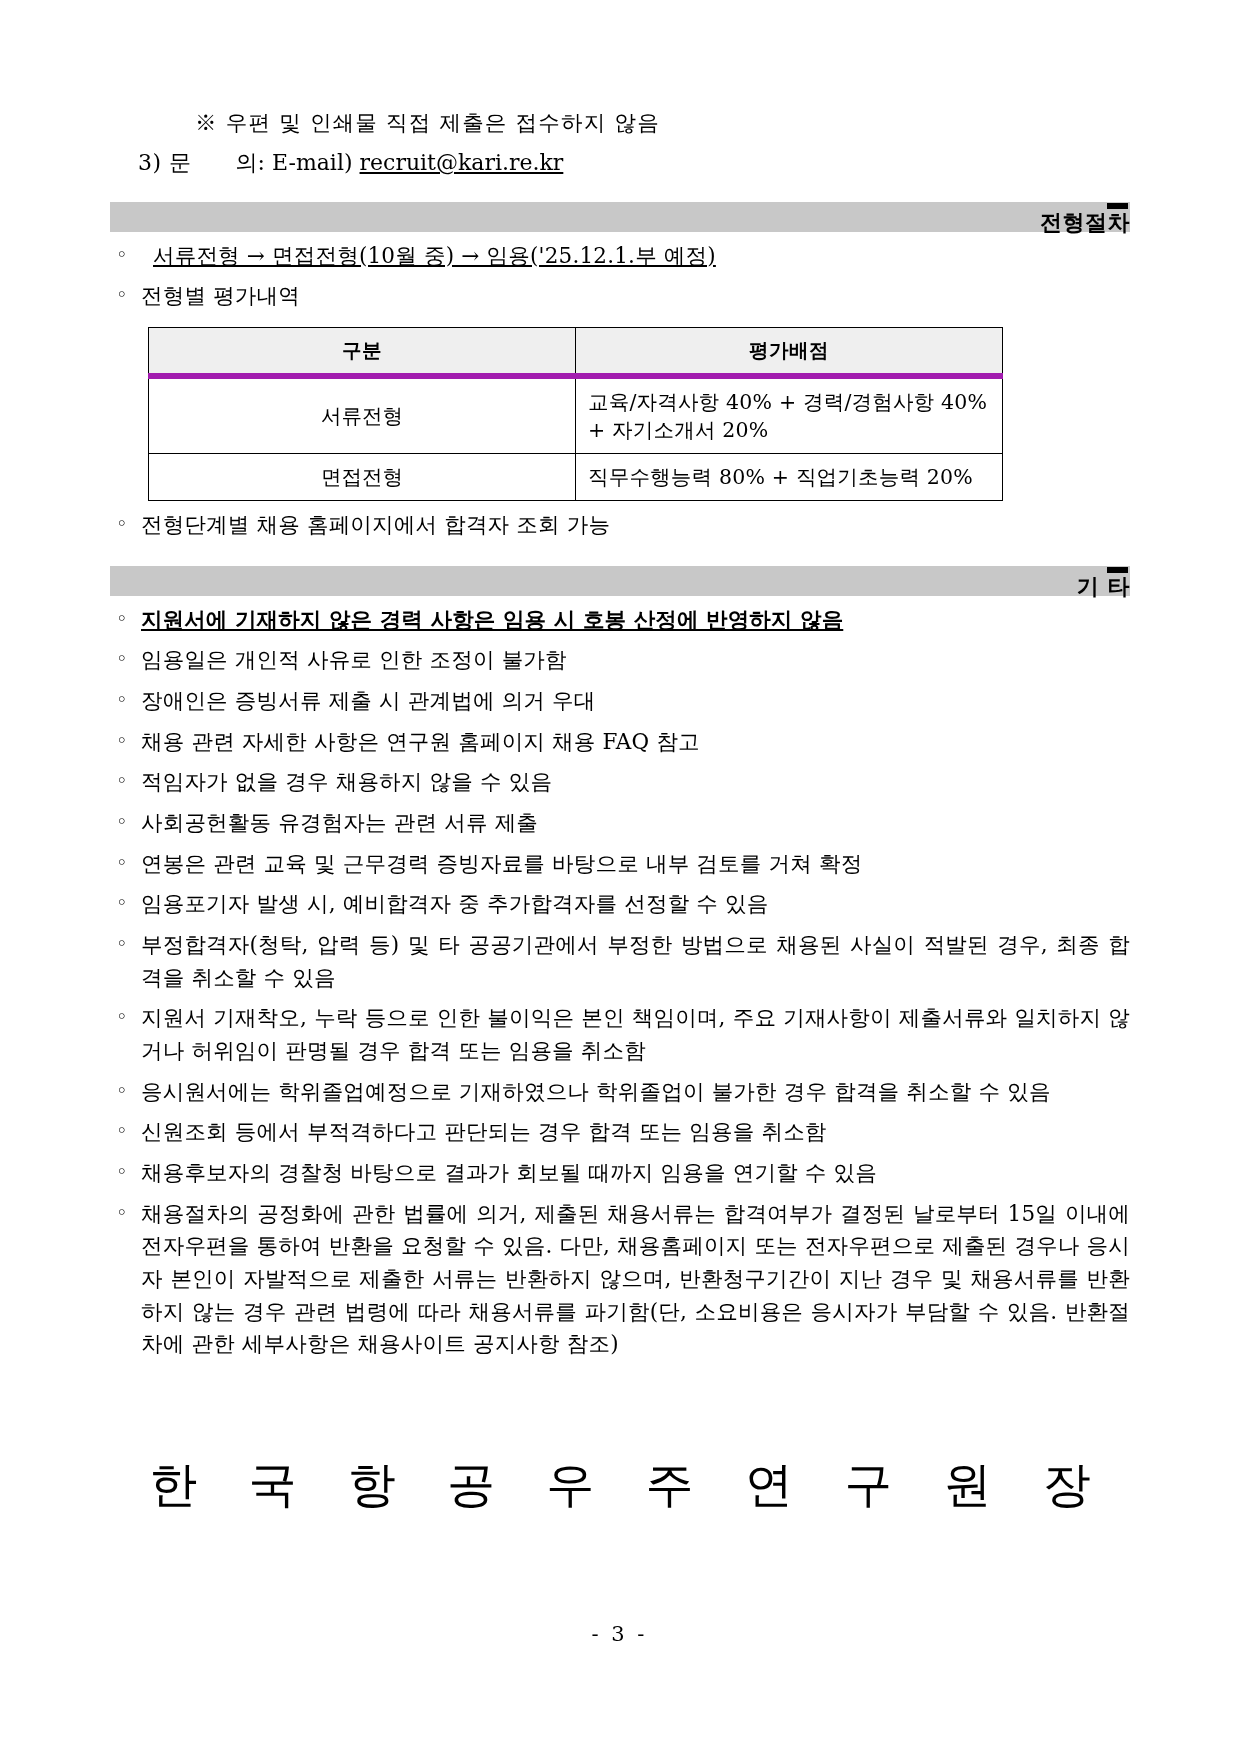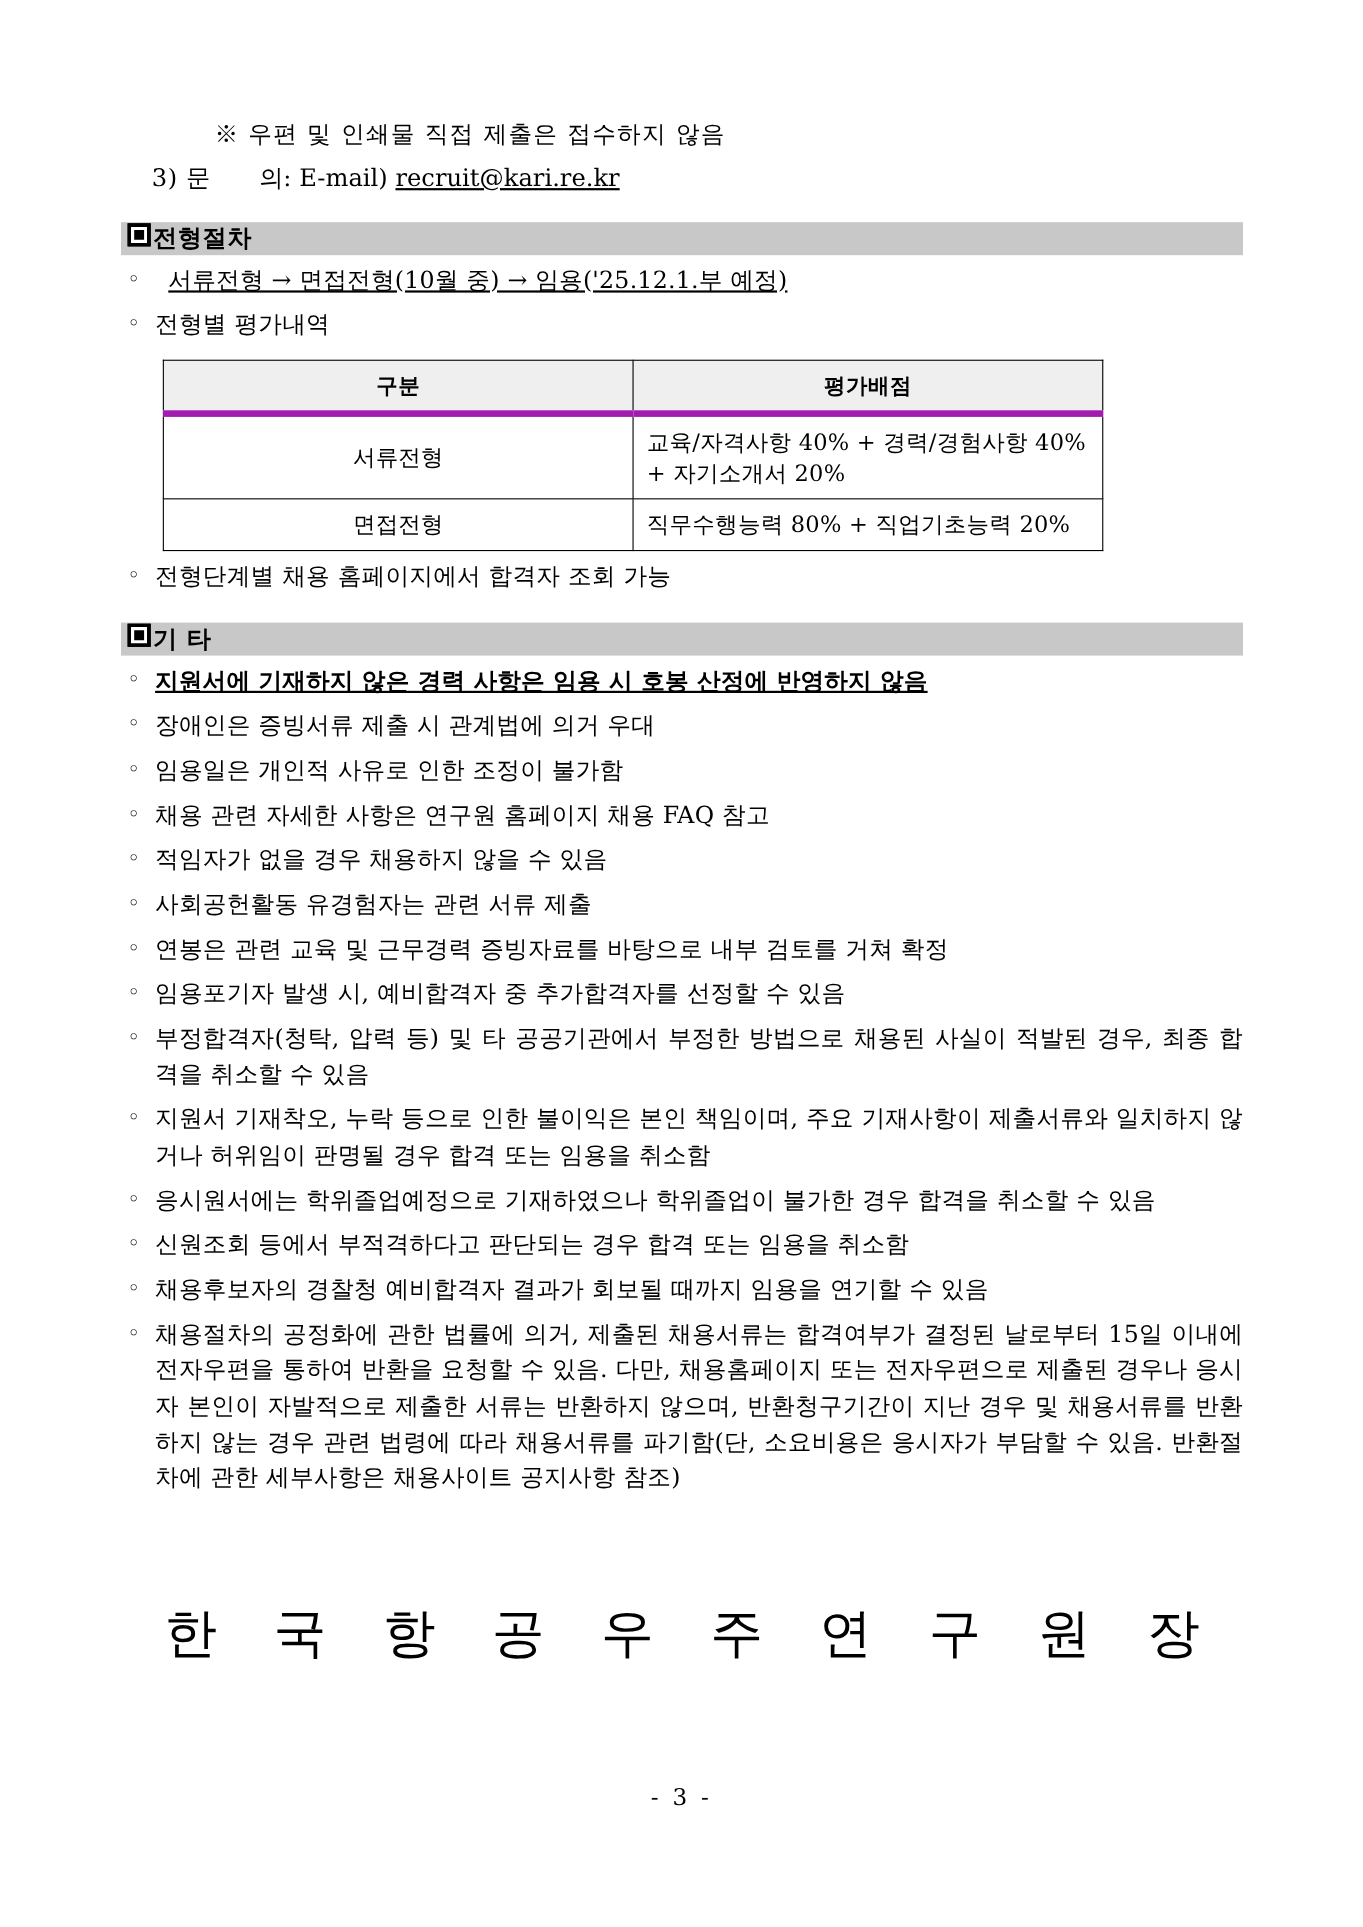--- a/index.html
+++ b/index.html
@@ -47,24 +47,25 @@
     color: #000000;
     text-decoration: underline;
     font-family: "DejaVu Serif", "Liberation Serif", serif;
   }
 
   
   .section-bar {
     background: #c8c8c8;
     height: 30px;
     display: flex;
-    align-items: flex-start;
+    align-items: flex-end;
     margin-top: 24px;
     padding-left: 6px;
     box-sizing: border-box;
+    flex-direction: column;
   }
   .section-bar .sq {
     display: inline-block;
     width: 15px;
     height: 15px;
     border: 3px solid #000;
     background: #000;
     box-shadow: inset 0 0 0 3px #fff;
     margin-right: 2px;
     position: relative;
@@ -217,26 +218,26 @@
     <div class="section-bar">
       <span class="sq"></span>
       <span class="sec-title">기 타</span>
     </div>
 
     <ul class="bullets">
       <li class="b-line">
         <span class="txt">지원서에 기재하지 않은 경력 사항은 임용 시 호봉 산정에 반영하지 않음</span>
       </li>
       <li class="tight">
+        <span class="txt">임용일은 개인적 사유로 인한 조정이 불가함</span>
+      </li>
+      <li class="tight">
         <span class="txt">장애인은 증빙서류 제출 시 관계법에 의거 우대</span>
       </li>
       <li class="tight">
-        <span class="txt">임용일은 개인적 사유로 인한 조정이 불가함</span>
-      </li>
-      <li class="tight">
         <span class="txt">채용 관련 자세한 사항은 연구원 홈페이지 채용 FAQ 참고</span>
       </li>
       <li class="tight">
         <span class="txt">적임자가 없을 경우 채용하지 않을 수 있음</span>
       </li>
       <li class="tight">
         <span class="txt">사회공헌활동 유경험자는 관련 서류 제출</span>
       </li>
       <li class="tight">
         <span class="txt">연봉은 관련 교육 및 근무경력 증빙자료를 바탕으로 내부 검토를 거쳐 확정</span>
@@ -250,21 +251,21 @@
       <li class="tight">
         <span class="txt">지원서 기재착오, 누락 등으로 인한 불이익은 본인 책임이며, 주요 기재사항이 제출서류와 일치하지 않거나 허위임이 판명될 경우 합격 또는 임용을 취소함</span>
       </li>
       <li class="tight">
         <span class="txt">응시원서에는 학위졸업예정으로 기재하였으나 학위졸업이 불가한 경우 합격을 취소할 수 있음</span>
       </li>
       <li class="tight">
         <span class="txt">신원조회 등에서 부적격하다고 판단되는 경우 합격 또는 임용을 취소함</span>
       </li>
       <li class="tight">
-        <span class="txt">채용후보자의 경찰청 예비합격자 결과가 회보될 때까지 임용을 연기할 수 있음</span>
+        <span class="txt">채용후보자의 경찰청 바탕으로 결과가 회보될 때까지 임용을 연기할 수 있음</span>
       </li>
       <li class="tight">
         <span class="txt">채용절차의 공정화에 관한 법률에 의거, 제출된 채용서류는 합격여부가 결정된 날로부터 15일 이내에 전자우편을 통하여 반환을 요청할 수 있음. 다만, 채용홈페이지 또는 전자우편으로 제출된 경우나 응시자 본인이 자발적으로 제출한 서류는 반환하지 않으며, 반환청구기간이 지난 경우 및 채용서류를 반환하지 않는 경우 관련 법령에 따라 채용서류를 파기함(단, 소요비용은 응시자가 부담할 수 있음. 반환절차에 관한 세부사항은 채용사이트 공지사항 참조)</span>
       </li>
     </ul>
 
     <div class="signature">한 국 항 공 우 주 연 구 원 장</div>
   </div>
 
   <div class="page-number">- 3 -</div>

